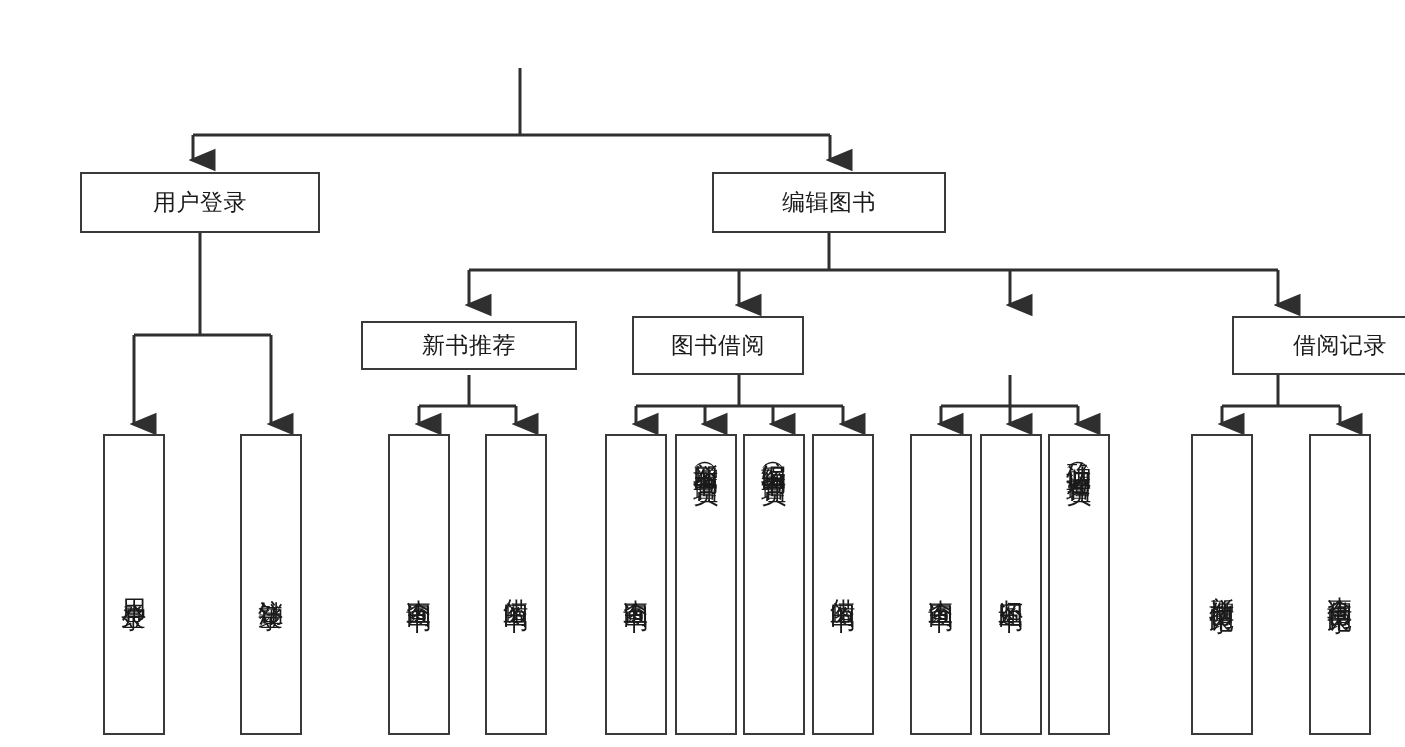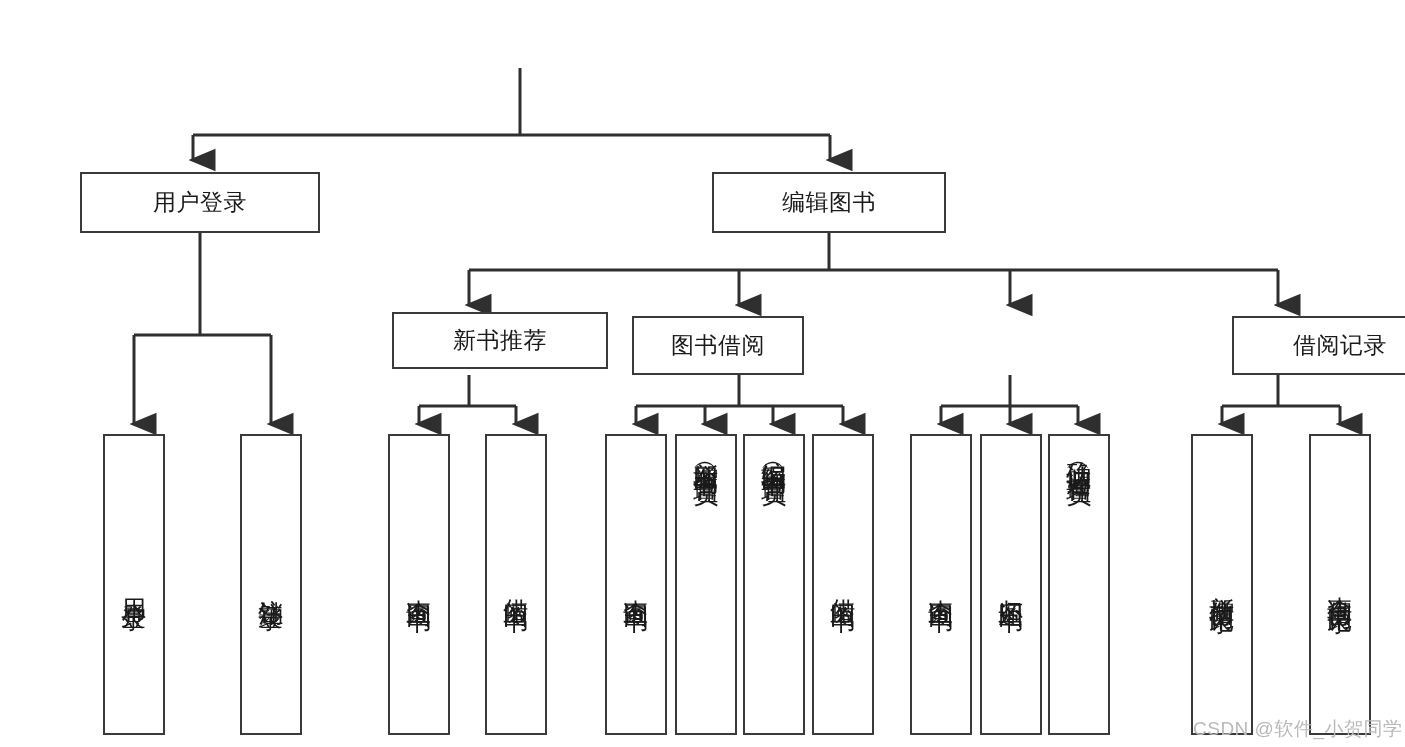--- a/index.html
+++ b/index.html
@@ -132,21 +132,21 @@
   </svg>
 
 
   <div class="node h" style="left:80px; top:172px; width:240px; height:61px;">
     <span class="label">用户登录</span>
   </div>
   <div class="node h" style="left:712px; top:172px; width:234px; height:61px;">
     <span class="label">编辑图书</span>
   </div>
 
-  <div class="node h" style="left:361px; top:312px; width:216px; height:57px;margin-left:31px;">
+  <div class="node h" style="left:361px; top:321px; width:216px; height:49px;">
     <span class="label">新书推荐</span>
   </div>
   <div class="node h" style="left:632px; top:316px; width:172px; height:59px;">
     <span class="label">图书借阅</span>
   </div>
   <div class="node h" style="left:1232px; top:316px; width:216px; height:59px;">
     <span class="label">借阅记录</span>
   </div>
 
   <div class="node v centered" style="left:103px; top:434px; width:62px; height:301px;">
@@ -186,15 +186,14 @@
     <span class="label">确认归还（管理员）</span>
   </div>
 
   <div class="node v centered" style="left:1191px; top:434px; width:62px; height:301px;">
     <span class="label">新增借阅记录</span>
   </div>
   <div class="node v centered" style="left:1309px; top:434px; width:62px; height:301px;">
     <span class="label">查询借阅记录</span>
   </div>
 
-  <div class="watermark" style="left:1193px; top:716px;">CSDN @软件_小贺同学</div>
 
 </div>
 
 </body></html>

